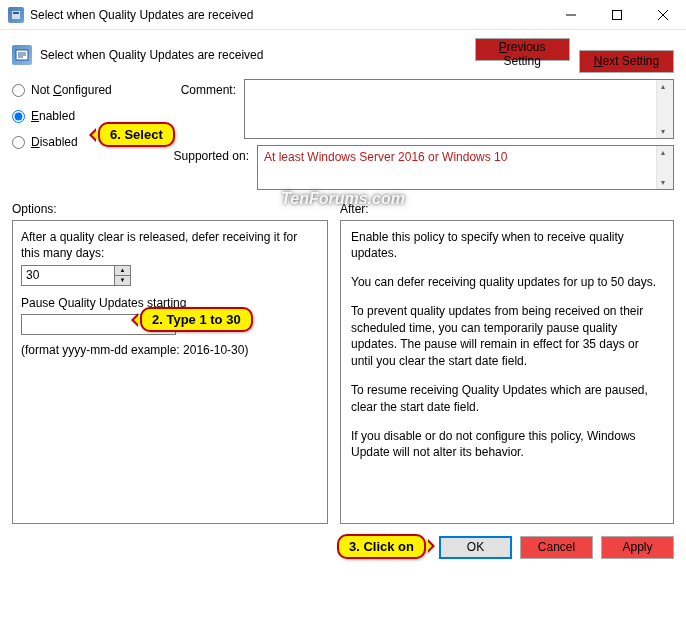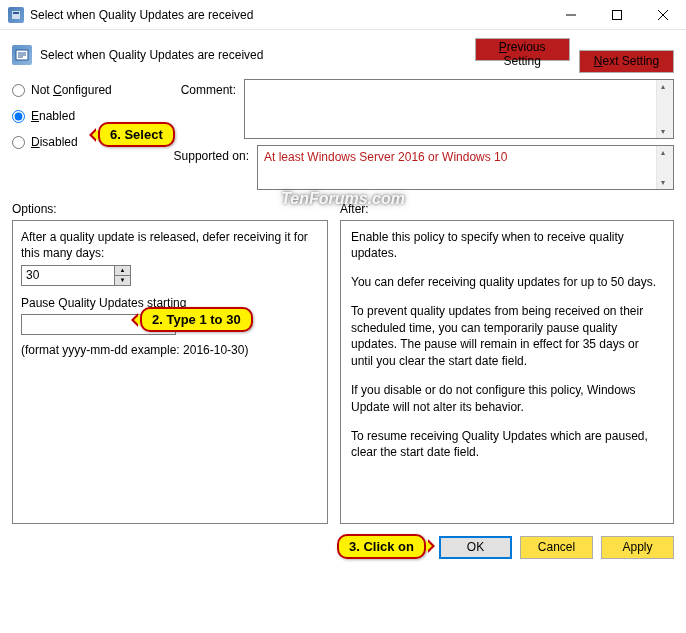--- a/index.html
+++ b/index.html
@@ -50,21 +50,21 @@
 .spinwrap { display: flex; align-items: center; margin: 4px 0 10px 0; }
 .spinbox { width: 110px; height: 21px; border: 1px solid #7a7a7a; display: flex; background: #fff; }
 .spinbox input { border: none; width: 92px; padding: 0 4px; outline: none; }
 .spinbtns { width: 16px; display: flex; flex-direction: column; border-left: 1px solid #7a7a7a; }
 .spinbtns div { flex: 1; background: #e1e1e1; display: flex; align-items: center; justify-content: center; font-size: 6px; cursor: pointer; }
 .spinbtns div:first-child { border-bottom: 1px solid #7a7a7a; }
 
 .smallinput { width: 155px; height: 21px; border: 1px solid #7a7a7a; margin: 4px 0 8px 0; padding: 0 4px; }
 
 .footer { position: relative; display: flex; justify-content: flex-end; gap: 8px; padding: 12px 0 0 0; }
-.footer button { width: 73px; height: 23px; background: #fde047; border: 1px solid #adadad; cursor: pointer; }
+.footer button { width: 73px; height: 23px; background: #ef4444; border: 1px solid #adadad; cursor: pointer; }
 .footer button.primary { border: 2px solid #0078d7; background: #e1e1e1; }
 
 .callout { position: absolute; background: #fff200; border: 2px solid #c00000; border-radius: 10px; padding: 3px 10px; font-weight: bold; font-size: 13px; box-shadow: 1px 1px 3px rgba(0,0,0,0.3); z-index: 10; white-space: nowrap; }
 .callout.c1 { left: 98px; top: 92px; }
 .callout.arrow1::before { content: ""; position: absolute; left: -18px; top: 50%; transform: translateY(-50%); border: 7px solid transparent; border-right-color: #c00000; }
 .callout.arrow1::after { content: ""; position: absolute; left: -14px; top: 50%; transform: translateY(-50%); border: 6px solid transparent; border-right-color: #fff200; }
 
 .callout.c2 { left: 140px; top: 277px; }
 .callout.c3 { bottom: 0px; right: 248px; }
 .arrowR::before { content: ""; position: absolute; right: -18px; top: 50%; transform: translateY(-50%); border: 7px solid transparent; border-left-color: #c00000; }
@@ -150,43 +150,43 @@
       </div>
     </div>
   </div>
 
   <div class="watermark">TenForums.com</div>
 
   <div class="cols">
     <div class="col left">
       <div class="colhdr">Options:</div>
       <div class="panel">
-        <div style="line-height:1.35">After a quality update is released, defer receiving it for this many days:</div>
+        <div style="line-height:1.35">After a quality clear is released, defer receiving it for this many days:</div>
         <div class="spinwrap">
           <div class="spinbox">
             <input value="30" style="">
             <div class="spinbtns">
               <div>▲</div>
               <div>▼</div>
             </div>
           </div>
         </div>
         <div>Pause Quality Updates starting</div>
         <input class="smallinput" value="" style="">
         <div>(format yyyy-mm-dd example: 2016-10-30)</div>
       </div>
     </div>
     <div class="col right">
       <div class="colhdr">After:</div>
       <div class="panel help">
         <div class="ptxt">Enable this policy to specify when to receive quality updates.</div>
         <div class="ptxt">You can defer receiving quality updates for up to 50 days.</div>
         <div class="ptxt">To prevent quality updates from being received on their scheduled time, you can temporarily pause quality updates. The pause will remain in effect for 35 days or until you clear the start date field.</div>
+        <div class="ptxt">To resume receiving Quality Updates which are paused, clear the start date field.</div>
         <div class="ptxt">If you disable or do not configure this policy, Windows Update will not alter its behavior.</div>
-        <div class="ptxt">To resume receiving Quality Updates which are paused, clear the start date field.</div>
       </div>
     </div>
   </div>
 
   <div class="footer">
     <div class="callout c3 arrowR">3. Click on</div>
     <button class="primary">OK</button>
     <button>Cancel</button>
     <button>Apply</button>
   </div>

